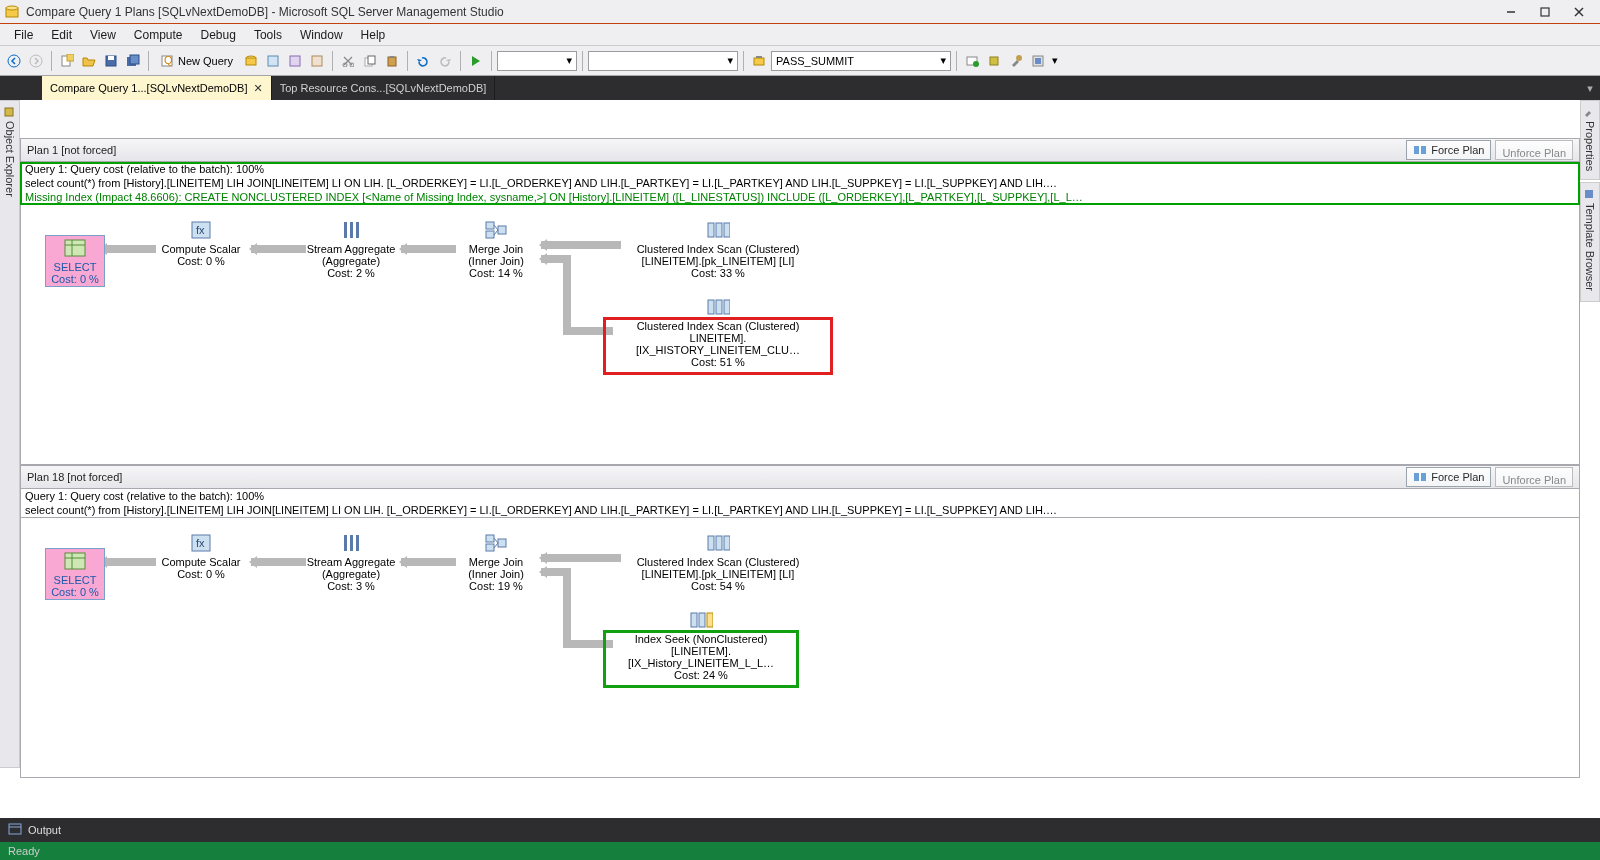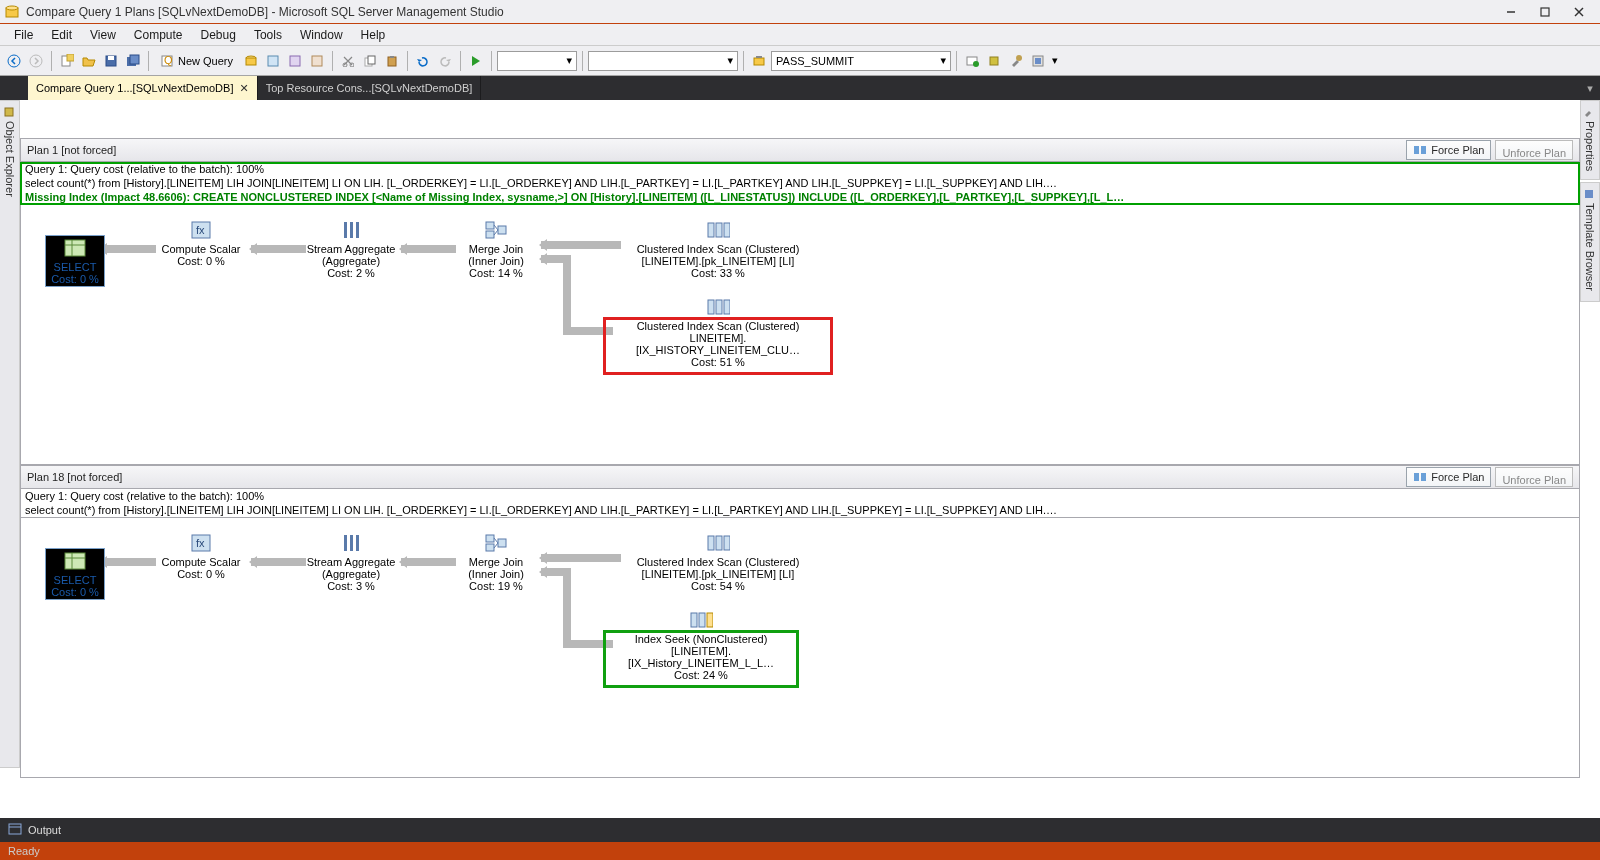--- a/index.html
+++ b/index.html
@@ -10,52 +10,52 @@
 .winbtn { width: 34px; height: 24px; display: flex; align-items: center; justify-content: center; color: #333; }
 .menubar { height: 22px; background: #efeff2; display: flex; align-items: center; padding: 0 6px; gap: 2px; border-bottom: 1px solid #ccc; }
 .menubar .m { padding: 2px 8px; color: #1a1a1a; font-size: 12px; }
 .toolbar { height: 30px; background: #efeff2; border-bottom: 1px solid #a5a5a5; display: flex; align-items: center; padding: 0 4px; gap: 2px; }
 .tb-sep { width: 1px; height: 20px; background: #b0b0b0; margin: 0 3px; }
 .tb-btn { min-width: 20px; height: 22px; display: flex; align-items: center; justify-content: center; padding: 0 2px; }
 .tb-btn svg { display: block; }
 .tb-btn.text { padding: 0 6px; gap: 4px; font-size: 12px; }
 .tb-dd { height: 20px; border: 1px solid #9c9c9c; background: #fff; display: flex; align-items: center; padding: 0 4px; font-size: 11px; }
 .tb-dd .arrow { margin-left: auto; }
-.tabstrip { height: 24px; background: #2d2d30; display: flex; align-items: stretch; padding-left: 28px; position: relative; }
+.tabstrip { height: 24px; background: #2d2d30; display: flex; align-items: stretch; padding-left: 42px; position: relative; }
 .tab { display: flex; align-items: center; padding: 0 8px; gap: 6px; color: #d0d0d0; font-size: 12px; border-right: 1px solid #1c1c1e; }
 .tab.active { background: #fef6cf; color: #000; }
 .tab .x { font-size: 11px; color: #666; }
 .tab.active .x { color: #333; }
 .tabstrip .end { margin-left: auto; width: 20px; display: flex; align-items: center; justify-content: center; color: #aaa; }
 .side-label { position: absolute; top: 100px; width: 20px; background: #e8e8ec; border: 1px solid #ccc; writing-mode: vertical-rl; text-orientation: mixed; font-size: 11px; color: #333; padding: 6px 2px; display: flex; align-items: center; gap: 4px; }
 .side-label.left { left: 0; height: 668px; border-left: none; }
 .side-label.right { right: 0; }
 .side-label .sq { width: 10px; height: 10px; display: inline-block; transform: rotate(0deg); }
 .main { position: absolute; left: 20px; right: 20px; top: 100px; bottom: 44px; background: #fff; display: flex; flex-direction: column; justify-content: center; }
 .planhdr { height: 24px; background: linear-gradient(#f6f6f8,#e6e6ea); border: 1px solid #a8a8ae; display: flex; align-items: center; padding: 0 6px; font-size: 12px; color: #222; }
 .planhdr .spacer { flex: 1; }
 .pbtn { height: 20px; border: 1px solid #9aa3ac; background: linear-gradient(#fdfdfd,#f3f5f7); display: flex; align-items: center; padding: 0 6px; gap: 4px; margin-left: 4px; color: #2a2a2a; }
 .pbtn.gray { color: #888; border-color: #bcbcbc; flex-direction: column; }
 .pbtn svg { display: block; }
 .queryband { border: 1px solid #a8a8ae; border-top: none; padding: 0; font-family: Consolas, monospace; font-size: 11px; line-height: 14px; color: #000; white-space: nowrap; overflow: hidden; }
 .queryband.green-border { outline: 2px solid #00a000; outline-offset: -2px; }
 .queryband .ln { padding: 0 4px; }
-.queryband .missing { color: #008000; font-weight: bold; }
+.queryband .missing { color: #008000; }
 .plancanvas { position: relative; flex: 0 0 230px; border: 1px solid #a8a8ae; border-top: none; background: #fff; overflow: hidden; }
 .plancanvas.tall { flex: 0 0 260px; }
 .opnode { position: absolute; text-align: center; font-family: Consolas, monospace; font-size: 10px; line-height: 12px; color: #000; }
 .opnode .ic { width: 24px; height: 22px; margin: 0 auto 2px; display: flex; align-items: center; justify-content: center; }
 .opnode.boxed { border: 3px solid; padding: 4px 4px; }
-.opnode.sel { border: 1px solid #7aa0c9; background: #000000; padding: 1px 1px; }
+.opnode.sel { border: 1px solid #7aa0c9; background: #f9a8d4; padding: 1px 1px; }
 .conn { position: absolute; background: #b8b8b8; }
 .conn.h { height: 8px; }
 .conn.v { width: 8px; }
 .arrowhead { position: absolute; width: 0; height: 0; border-top: 6px solid transparent; border-bottom: 6px solid transparent; border-right: 8px solid #b8b8b8; }
 .bottombar { position: absolute; left: 0; right: 0; bottom: 18px; height: 24px; background: #2d2d30; display: flex; align-items: center; padding: 0 8px; color: #ddd; font-size: 12px; gap: 6px; }
-.statusbar { position: absolute; left: 0; right: 0; bottom: 0; height: 18px; background: #c2410c; color: #ccc; font-size: 11px; display: flex; align-items: center; padding: 0 8px; margin-top: 25px; }
+.statusbar { position: absolute; left: 0; right: 0; bottom: 0; height: 18px; background: #15803d; color: #ccc; font-size: 11px; display: flex; align-items: center; padding: 0 8px; margin-top: 25px; }
 </style>
 </head>
 <body>
 
 <div class="titlebar">
   <span class="app-icon">
     <svg width="16" height="16">
         <rect x="2" y="4" width="12" height="9" fill="#f7c948" stroke="#b58900"></rect>
         <ellipse cx="8" cy="4" rx="6" ry="2" fill="#ffe08a" stroke="#b58900"></ellipse>
       </svg>

